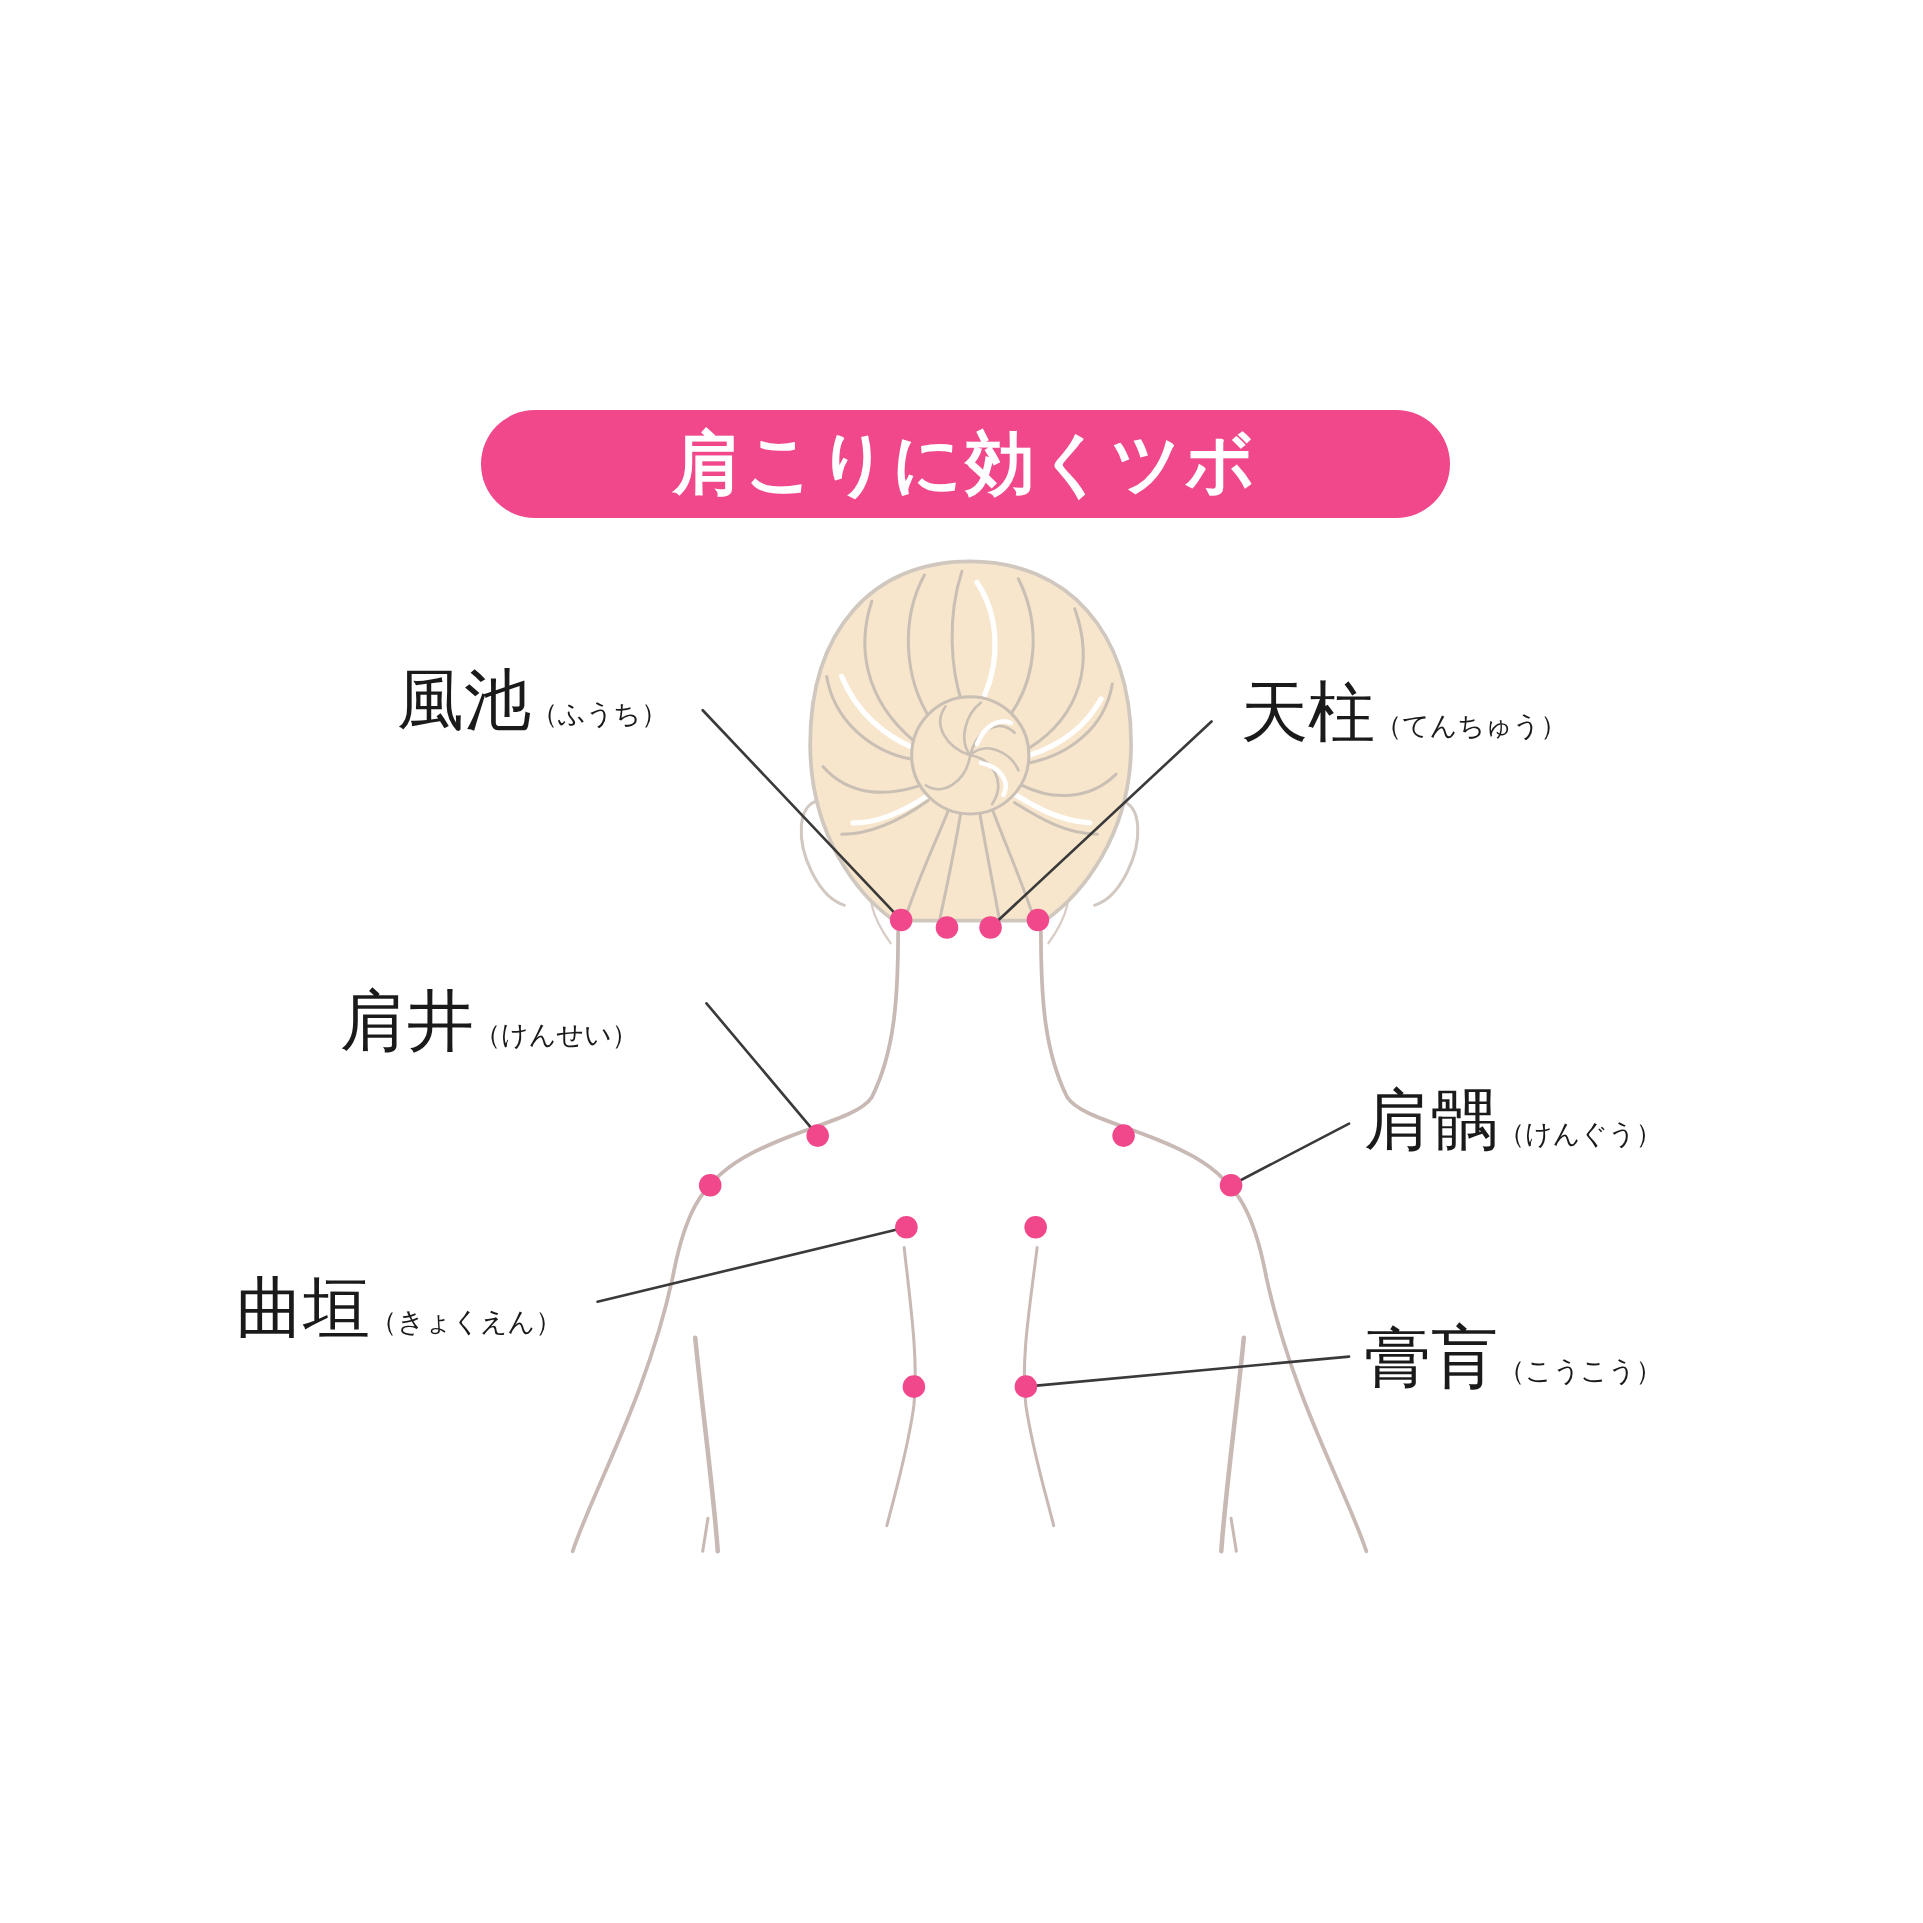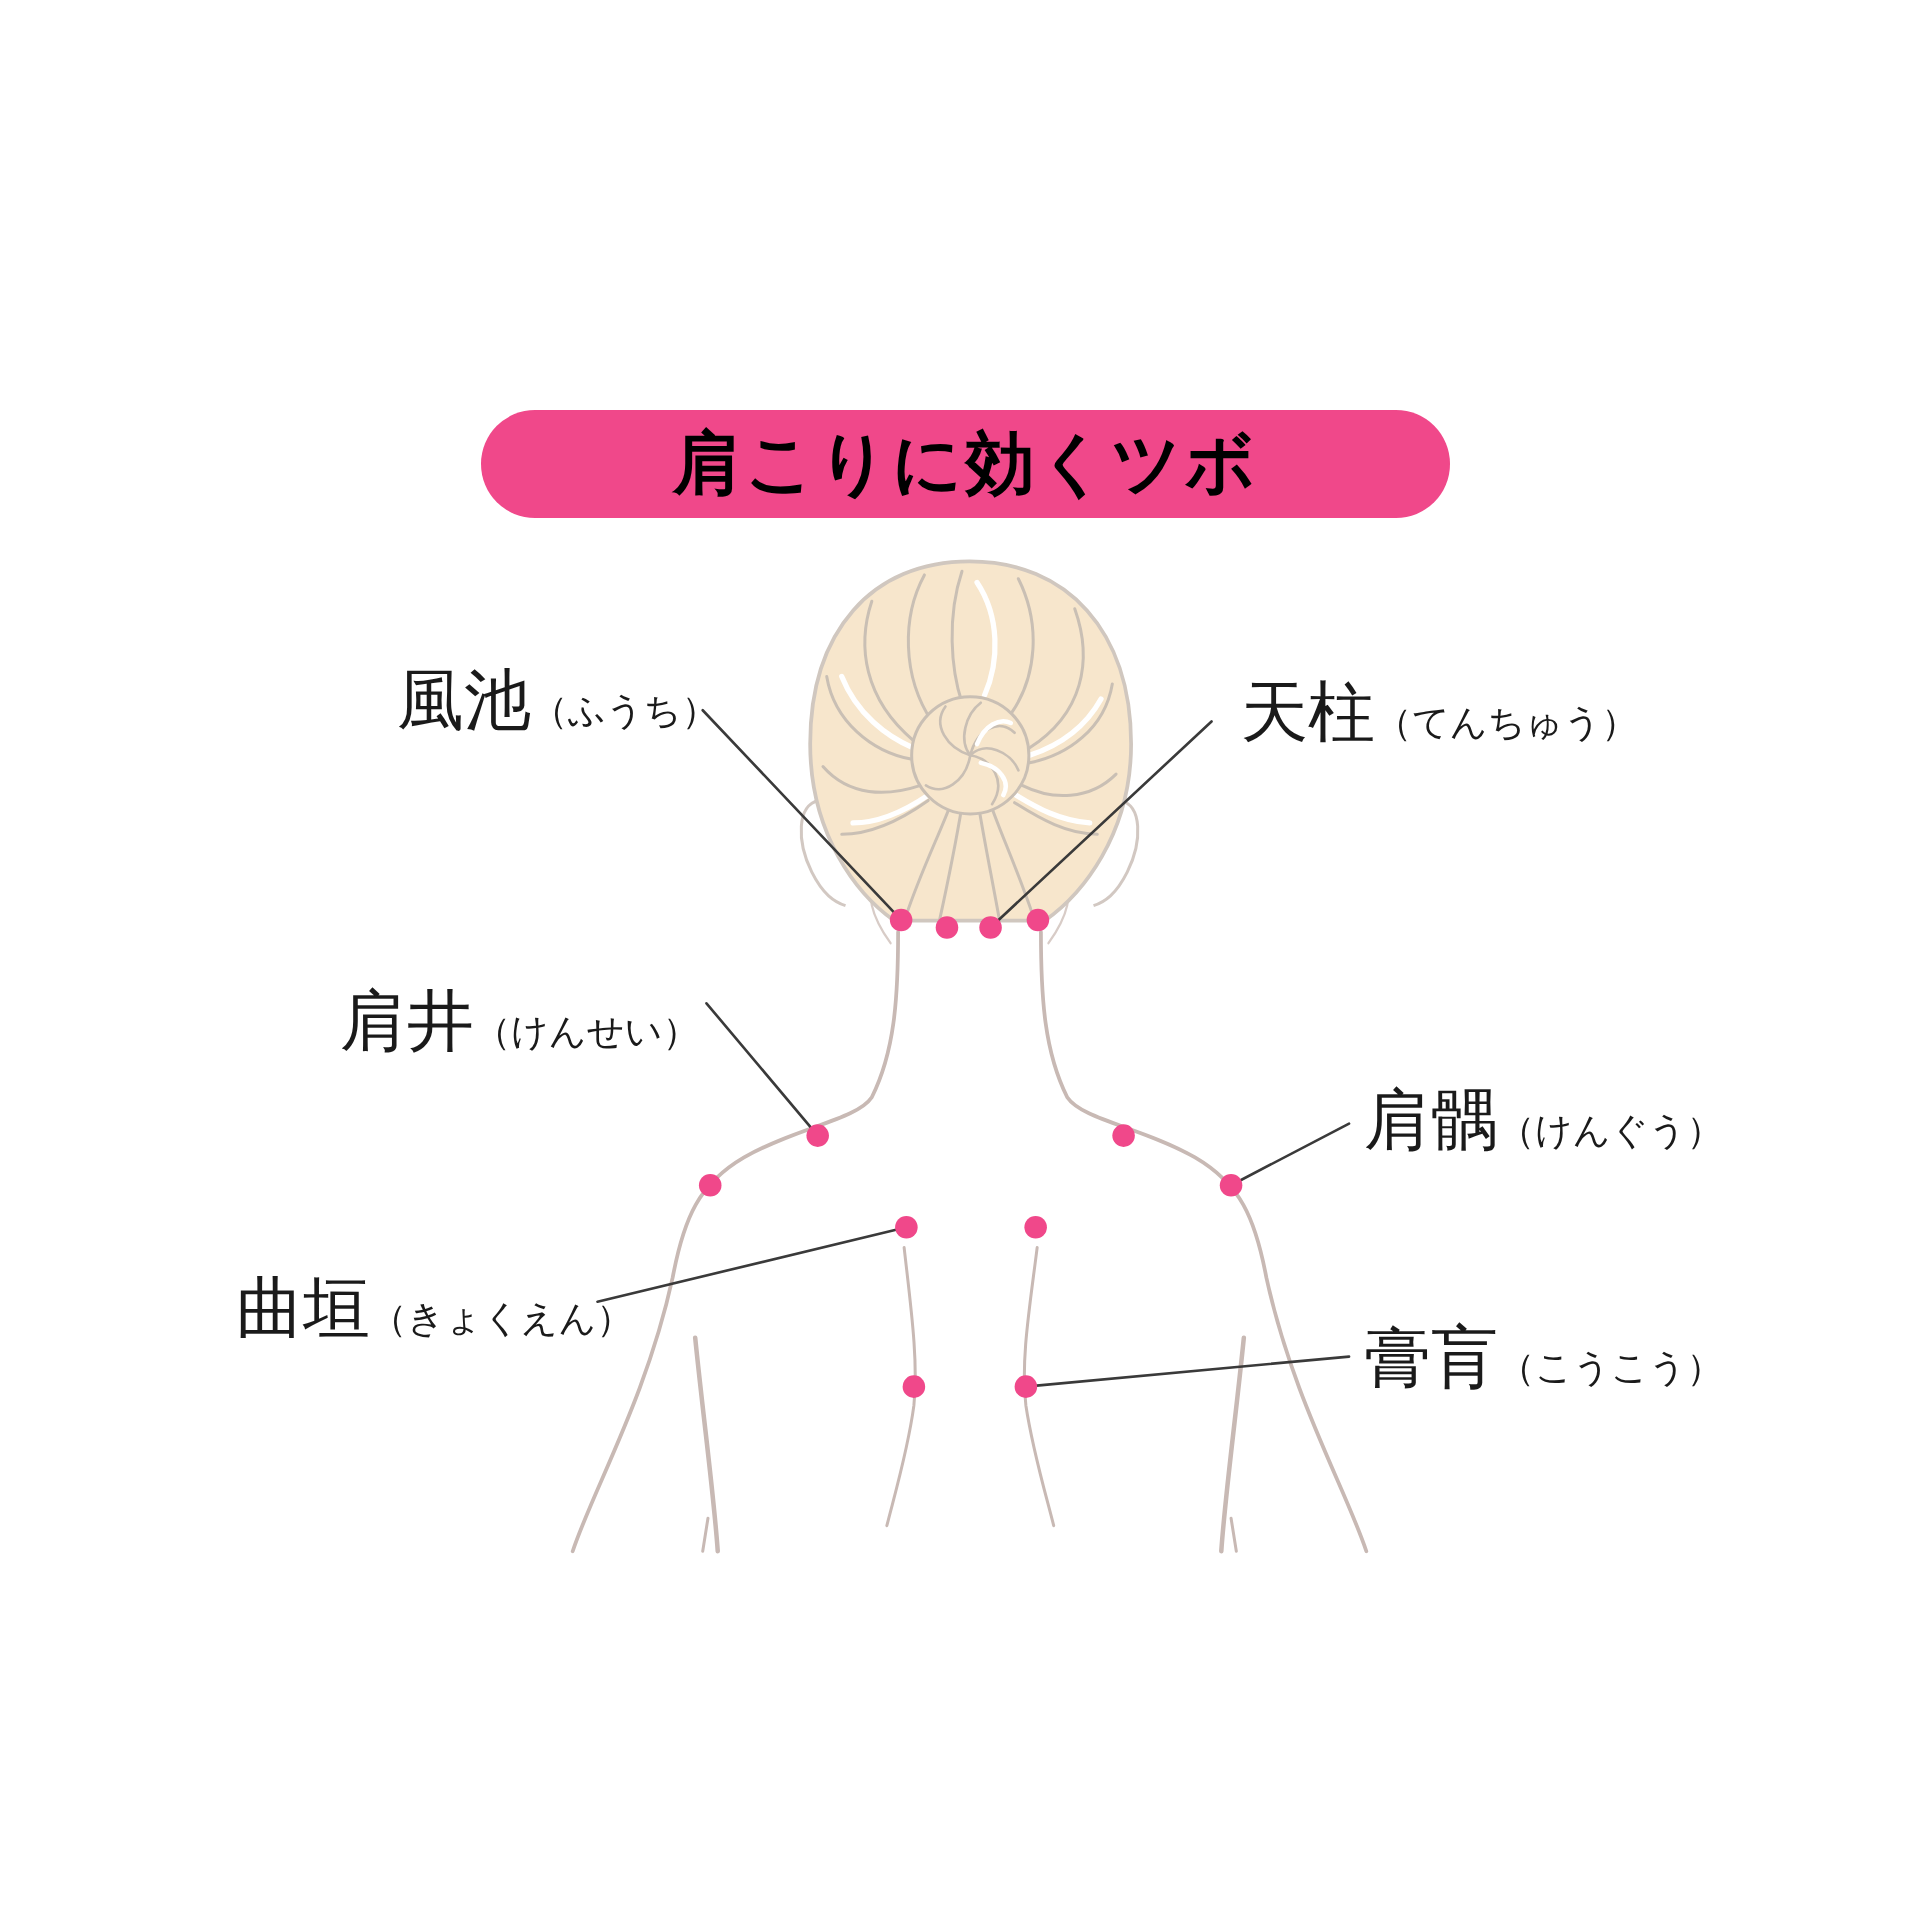--- a/index.html
+++ b/index.html
@@ -3,27 +3,27 @@
 <meta charset="utf-8">
 <style>
   html, body { margin: 0; padding: 0; background: #ffffff; }
   body { width: 1924px; height: 1924px; position: relative; overflow: hidden;
          font-family: "DejaVu Serif", "Liberation Serif", serif; }
   .title-pill {
     position: absolute; left: 481px; top: 410px; width: 969px; height: 108px;
     border-radius: 54px; display: flex; align-items: center; justify-content: center;
   }
   .title-text {
-    color: #000000; font-family: "DejaVu Sans", "Liberation Sans", sans-serif;
+    color: #ffffff; font-family: "DejaVu Sans", "Liberation Sans", sans-serif;
     font-size: 69px; font-weight: bold; letter-spacing: 3px;
   }
   svg.figure { position: absolute; left: 0; top: 0; width: 1924px; height: 1924px; }
   .label { position: absolute; white-space: nowrap; color: #1a1a1a; line-height: 1; }
   .label .kanji { font-size: 67px; font-family: "DejaVu Serif", "Liberation Serif", serif; }
-  .label .kana { font-size: 37px; font-family: Liberation Sans, sans-serif; }
+  .label .kana { font-size: 27px; font-family: Liberation Sans, sans-serif; }
 </style>
 </head>
 <body>
 
 <div class="title-pill" id="titlePill" style="background: rgb(240, 72, 138);">
   <span class="title-text">肩こりに効くツボ</span>
 </div>
 
 <svg class="figure" viewBox="0 0 2560 2560">
 

